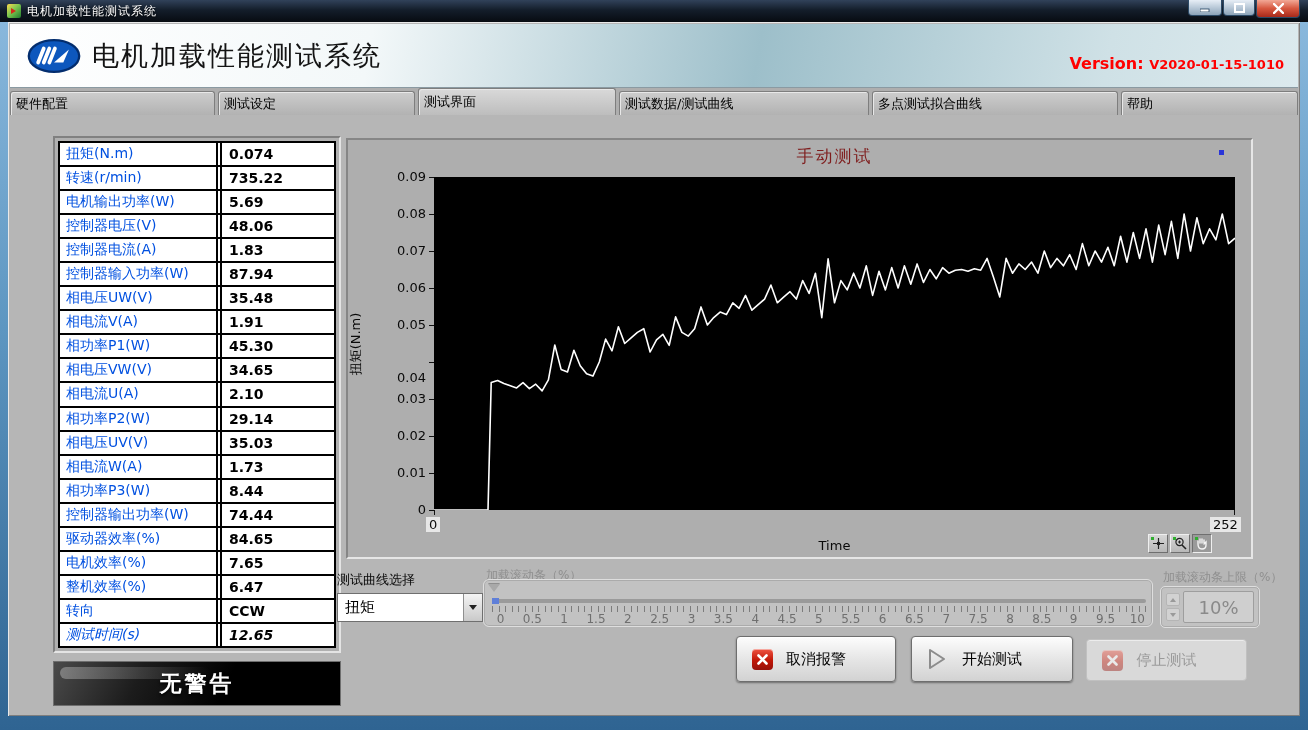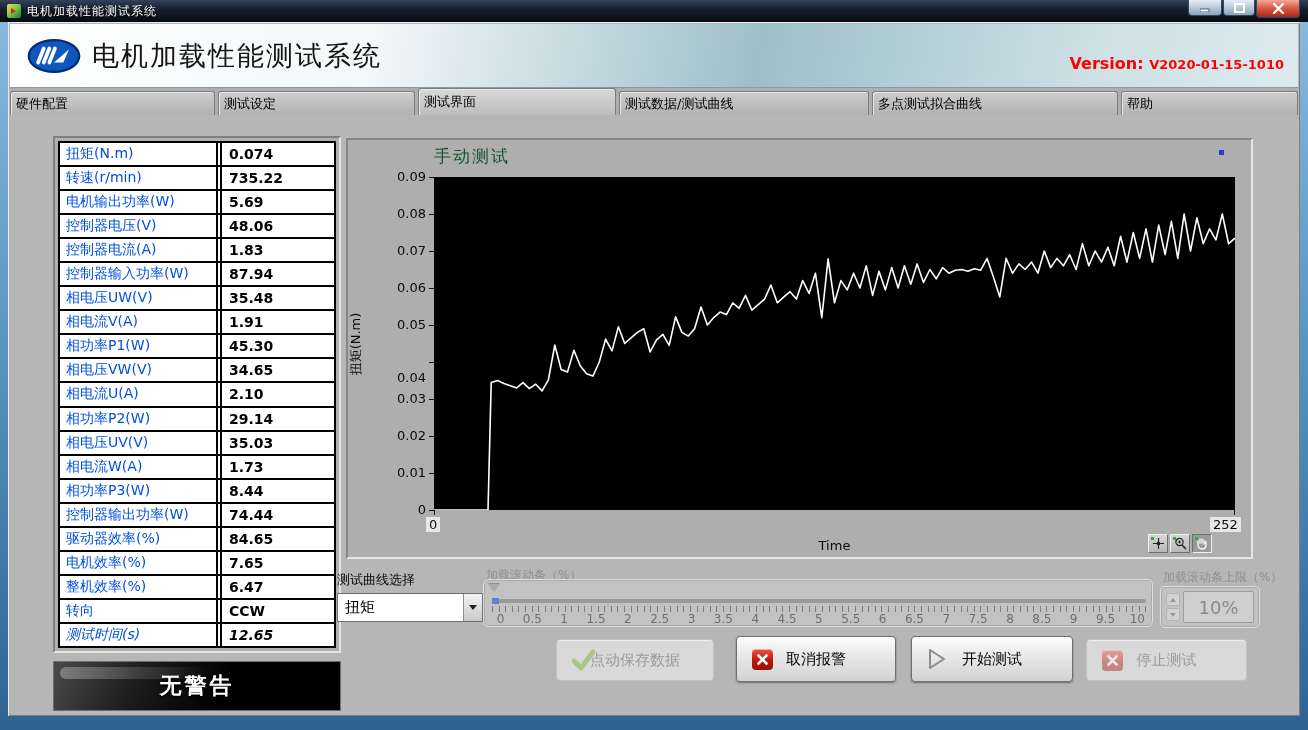--- a/index.html
+++ b/index.html
@@ -46,30 +46,30 @@
   .tab.active{height:27px;background:linear-gradient(to bottom,#d9d9d9,#bdbdbd);}
   
   .table-frame{position:absolute;left:53px;top:136px;width:288px;height:517px;
     background:#b0b0b0;border:2px solid;border-color:#808080 #e4e4e4 #e4e4e4 #808080;padding:3px;}
   .readout{width:100%;height:100%;border:2px solid #000;background:#fff;display:flex;flex-direction:column;}
   .t-row{flex:1;display:flex;border-bottom:2px solid #000;background:#fff;}
   .t-row:last-child{border-bottom:none;font-style:italic;}
   .t-label{width:158px;border-right:2px solid #000;color:#0050e0;font-size:14px;display:flex;align-items:center;padding-left:6px;}
   .t-value{flex:1;border-left:2px solid #000;margin-left:2px;color:#000;font-size:14px;font-weight:bold;display:flex;align-items:center;padding-left:7px;}
   
-  .banner{position:absolute;left:53px;top:661px;width:288px;height:50px;border:1px solid #6e6e6e;
+  .banner{position:absolute;left:53px;top:661px;width:288px;height:45px;border:1px solid #6e6e6e;
     background:linear-gradient(115deg,#4a4a4a 0%,#1c1c1c 30%,#000 60%);
     display:flex;align-items:center;justify-content:center;}
   .banner::before{content:"";position:absolute;left:6px;top:5px;width:150px;height:12px;border-radius:8px;
     background:linear-gradient(to right,rgba(255,255,255,.30),rgba(255,255,255,0));}
   .banner span{color:#fff;font-size:22px;font-weight:bold;letter-spacing:3px;text-shadow:0 2px 3px #000;}
   
   .chart-box{position:absolute;left:346px;top:138px;width:907px;height:421px;background:#aeaeae;
     border:2px solid;border-color:#868686 #e6e6e6 #e6e6e6 #868686;}
-  .chart-title{position:absolute;left:86px;top:5px;width:801px;text-align:left;font-size:17px;color:#14532d;letter-spacing:2px;}
+  .chart-title{position:absolute;left:86px;top:5px;width:801px;text-align:center;font-size:17px;color:#7f1d1d;letter-spacing:2px;}
   .legend-dot{position:absolute;right:27px;top:10px;width:5px;height:5px;background:#2a35d8;}
   .plot{position:absolute;left:86px;top:37px;width:801px;height:333px;background:#000;}
   .plot svg{position:absolute;left:0;top:0;}
   .ytick-label{position:absolute;width:76px;text-align:right;font-size:13px;color:#0a0a0a;}
   .ytick-mark{position:absolute;left:81px;width:5px;height:1px;background:#111;}
   .xtick-mark{position:absolute;top:370px;width:1px;height:5px;background:#111;}
   .xtick-label{position:absolute;top:377px;font-size:13px;color:#0a0a0a;background:#e7e7e7;padding:0 3px;}
   .y-axis-name{position:absolute;left:-57px;top:195px;width:130px;text-align:center;font-size:13px;color:#0a0a0a;transform:rotate(-90deg);}
   .x-axis-name{position:absolute;left:86px;top:398px;width:801px;text-align:center;font-size:13px;color:#0a0a0a;}
   .graph-tools{position:absolute;right:39px;top:394px;display:flex;gap:2px;}
@@ -365,28 +365,20 @@
 
   <div class="ctl-label dim" style="left:1163px;top:569px">加载滚动条上限（%）</div>
   <div class="spinner-box">
     <div class="spin-col">
       <div class="spin-btn up"></div>
       <div class="spin-btn down"></div>
     </div>
     <div class="spin-field">10%</div>
   </div>
 
-  <div class="btn disabled" style="left:556px;top:639px;width:158px">
-    <span class="ic">
-      <svg width="24" height="22" style="opacity:.5">
-          <path d="M2 12 L9 19 L21 3" stroke="#7cb342" stroke-width="5" fill="none" stroke-linecap="round" stroke-linejoin="round"></path>
-        </svg>
-    </span>
-    <span class="lbl">点动保存数据</span>
-  </div>
 
   <div class="btn enabled" style="left:736px;top:636px;width:160px">
     <span class="ic">
       <span class="icon-sq">
           <svg width="11" height="11">
             <path d="M1.5 1.5 L9.5 9.5 M9.5 1.5 L1.5 9.5" stroke="#fff" stroke-width="2.6" stroke-linecap="round"></path>
           </svg>
         </span>
     </span>
     <span class="lbl">取消报警</span>

